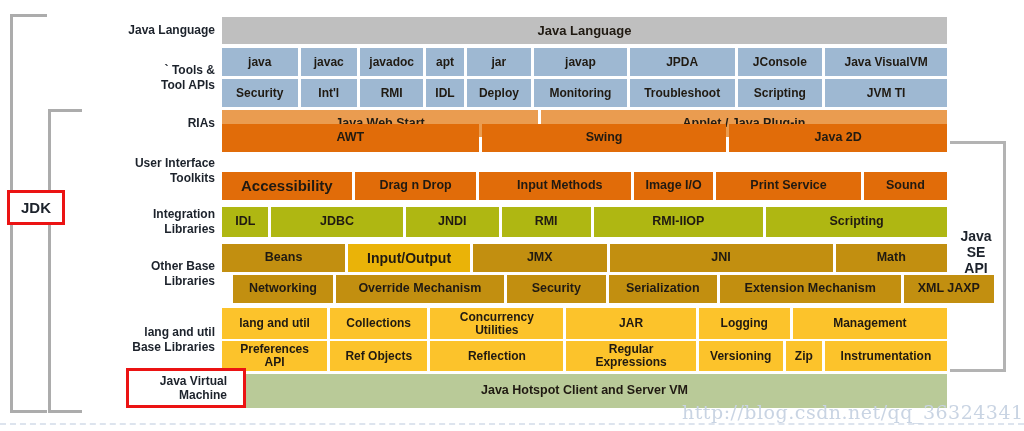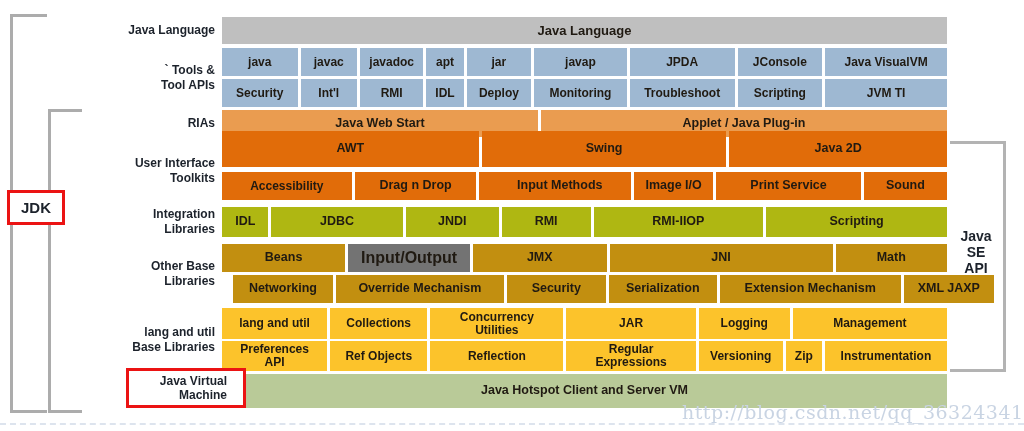--- a/index.html
+++ b/index.html
@@ -84,44 +84,44 @@
         <div class="cell" style="flex: 64 1 0px; background: rgb(158, 184, 210); font-size: 12px;">Deploy</div>
         <div class="cell" style="flex: 92 1 0px; background: rgb(158, 184, 210); font-size: 12px;">Monitoring</div>
         <div class="cell" style="flex: 104 1 0px; background: rgb(158, 184, 210); font-size: 12px;">Troubleshoot</div>
         <div class="cell" style="flex: 84 1 0px; background: rgb(158, 184, 210); font-size: 12px;">Scripting</div>
         <div class="cell" style="flex: 121 1 0px; background: rgb(158, 184, 210); font-size: 12px;">JVM TI</div>
       </div>
       <div class="grid-row" style="left: 222px; width: 725px; top: 110px; height: 27px;">
         <div class="cell" style="flex: 316 1 0px; background: rgb(234, 156, 80); font-size: 12.5px;">Java Web Start</div>
         <div class="cell" style="flex: 406 1 0px; background: rgb(234, 156, 80); font-size: 12.5px;">Applet / Java Plug-in</div>
       </div>
-      <div class="grid-row" style="left: 222px; width: 725px; top: 131px; height: 36px;">
+      <div class="grid-row" style="left: 222px; width: 725px; top: 124px; height: 28px;">
         <div class="cell" style="flex: 256 1 0px; background: rgb(225, 108, 9); font-size: 12.5px;">AWT</div>
         <div class="cell" style="flex: 244 1 0px; background: rgb(225, 108, 9); font-size: 12.5px;">Swing</div>
         <div class="cell" style="flex: 217 1 0px; background: rgb(225, 108, 9); font-size: 12.5px;">Java 2D</div>
       </div>
       <div class="grid-row" style="left: 222px; width: 725px; top: 172px; height: 28px;">
-        <div class="cell" style="flex: 131 1 0px; background: rgb(225, 108, 9); font-size: 12px;">Accessibility</div>
+        <div class="cell" style="flex: 131 1 0px; background: rgb(225, 108, 9); font-size: 15px;">Accessibility</div>
         <div class="cell" style="flex: 123 1 0px; background: rgb(225, 108, 9); font-size: 12.5px;">Drag n Drop</div>
         <div class="cell" style="flex: 144 1 0px; background: rgb(225, 108, 9); font-size: 12.5px; padding-left: 9px;">Input Methods</div>
         <div class="cell" style="flex: 80 1 0px; background: rgb(225, 108, 9); font-size: 12.5px;">Image I/O</div>
         <div class="cell" style="flex: 146 1 0px; background: rgb(225, 108, 9); font-size: 12.5px;">Print Service</div>
         <div class="cell" style="flex: 84 1 0px; background: rgb(225, 108, 9); font-size: 12.5px;">Sound</div>
       </div>
       <div class="grid-row" style="left: 222px; width: 725px; top: 207px; height: 30px;">
         <div class="cell" style="flex: 46 1 0px; background: rgb(175, 183, 18); font-size: 12.5px;">IDL</div>
         <div class="cell" style="flex: 130 1 0px; background: rgb(175, 183, 18); font-size: 12.5px;">JDBC</div>
         <div class="cell" style="flex: 92 1 0px; background: rgb(175, 183, 18); font-size: 12.5px;">JNDI</div>
         <div class="cell" style="flex: 88 1 0px; background: rgb(175, 183, 18); font-size: 12.5px;">RMI</div>
         <div class="cell" style="flex: 168 1 0px; background: rgb(175, 183, 18); font-size: 12.5px;">RMI-IIOP</div>
         <div class="cell" style="flex: 179 1 0px; background: rgb(175, 183, 18); font-size: 12.5px;">Scripting</div>
       </div>
       <div class="grid-row" style="left: 222px; width: 725px; top: 244px; height: 28px;">
         <div class="cell" style="flex: 95 1 0px; background: rgb(194, 143, 16); font-size: 12.5px;">Beans</div>
-        <div class="cell" style="flex: 94 1 0px; background: #737373; font-size: 16px; text-align: right;">Input/Output</div>
+        <div class="cell" style="flex: 94 1 0px; background: #eab308; font-size: 14px; text-align: right;">Input/Output</div>
         <div class="cell" style="flex: 103 1 0px; background: rgb(194, 143, 16); font-size: 12.5px;">JMX</div>
         <div class="cell" style="flex: 172 1 0px; background: rgb(194, 143, 16); font-size: 12.5px;">JNI</div>
         <div class="cell" style="flex: 86 1 0px; background: rgb(194, 143, 16); font-size: 12.5px;">Math</div>
       </div>
       <div class="grid-row" style="left: 222px; width: 761px; top: 275px; height: 28px; padding-left: 11px;">
         <div class="cell" style="flex: 95 1 0px; background: rgb(194, 143, 16); font-size: 12.5px;">Networking</div>
         <div class="cell" style="flex: 160 1 0px; background: rgb(194, 143, 16); font-size: 12.5px;">Override Mechanism</div>
         <div class="cell" style="flex: 94 1 0px; background: rgb(194, 143, 16); font-size: 12.5px;">Security</div>
         <div class="cell" style="flex: 103 1 0px; background: rgb(194, 143, 16); font-size: 12.5px;">Serialization</div>
         <div class="cell" style="flex: 172 1 0px; background: rgb(194, 143, 16); font-size: 12.5px;">Extension Mechanism</div>

